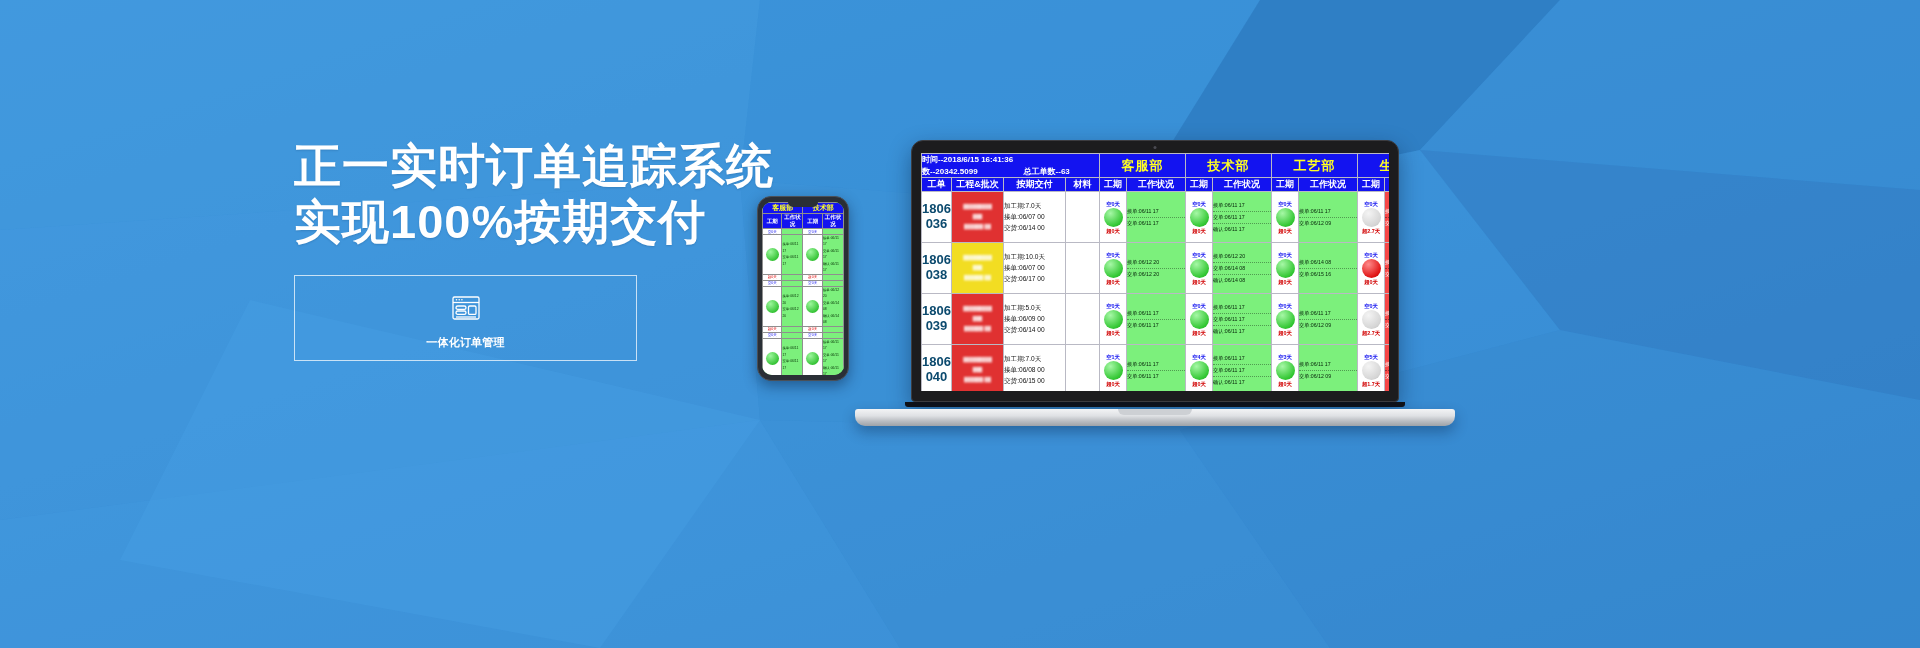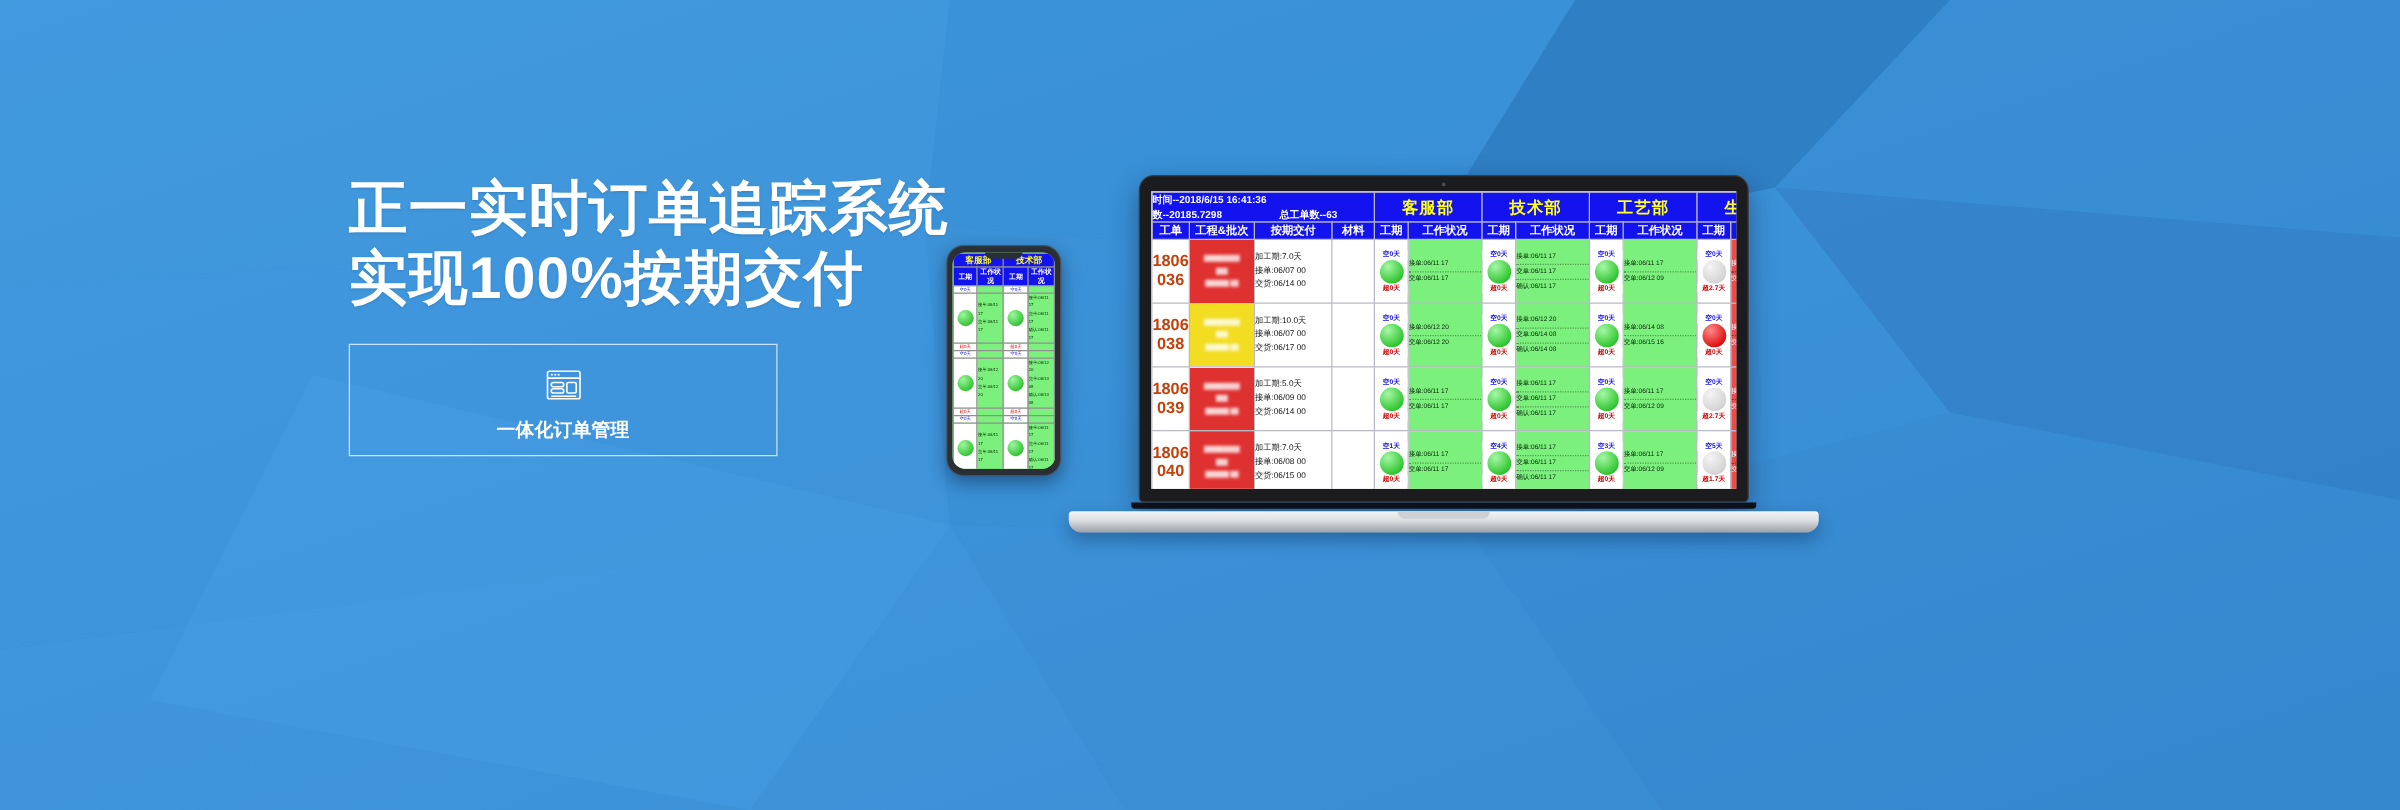--- a/index.html
+++ b/index.html
@@ -8,39 +8,39 @@
     font-family:"Liberation Sans","DejaVu Sans",sans-serif;
     background:#3e96dd;
     position:relative;
   }
 
   
   #bg { position:absolute; inset:0; z-index:0; }
 
   
   #copy {
-    position:absolute; left:279px; top:138px; z-index:5;
+    position:absolute; left:294px; top:138px; z-index:5;
     width:620px;
   }
   #headline {
     color:#fff; font-weight:bold; font-size:47px; line-height:1.20;
     letter-spacing:1px; white-space:pre-line;
     text-shadow:0 1px 2px rgba(0,40,80,.18);
   }
   #features {
     display:flex; margin-top:24px; width:342px;
   }
   .feat {
     flex:1 1 0; border:1px solid rgba(255,255,255,.72);
     padding:14px 2px 10px; text-align:center;
     margin-right:-1px;
   }
   .feat .ic { height:36px; display:flex; align-items:center; justify-content:center; }
   .feat .lb {
-    color:#fff; font-size:15px; margin-top:9px; white-space:nowrap;
+    color:#fff; font-size:11px; margin-top:9px; white-space:nowrap;
     font-weight:bold; letter-spacing:.2px;
   }
 
   
   #phone {
     position:absolute; left:757px; top:196px; width:92px; height:185px; z-index:6;
   }
   .ph-body {
     position:absolute; inset:0; background:#2a2f36; border-radius:14px;
     box-shadow:0 5px 14px rgba(0,20,50,.42);
@@ -111,21 +111,21 @@
   .hdr-info .l2 { display:flex; }
   .hdr-info .l2 span:last-child { margin-left:46px; }
   .dept {
     background:#1313f0; color:#ffff22; font-weight:bold; font-size:13px;
     text-align:center; height:19px; border-color:#4040f5; letter-spacing:1px;
   }
   .colh {
     background:#1313f0; color:#fff; font-weight:bold; font-size:9px;
     text-align:center; height:14px; border-color:#6f6ff5;
   }
-  .wo { background:#fff; color:#c2410c; font-weight:bold; font-size:13px;
+  .wo { background:#fff; color:#0c4a6e; font-weight:bold; font-size:13px;
         text-align:center; line-height:1.15; }
   .proj { position:relative; }
   .proj .blur {
     font-size:4.5px; color:rgba(255,255,255,.80); text-align:center;
     line-height:2.2; filter:blur(1.1px); padding:4px 1px;
   }
   .cyc { background:#fff; font-size:6.6px; line-height:1.62; padding:2px 0 2px 3px;
          color:#111; white-space:nowrap; }
   .mat { background:#fff; }
 
@@ -327,21 +327,21 @@
             <col style="width:27px">
             <col style="width:59px">
             <col style="width:27px">
             <col style="width:59px">
           </colgroup>
           <tbody>
             <tr>
               <td class="hdr-info" colspan="4">
                 <div>时间--2018/6/15 16:41:36</div>
                 <div class="l2">
-                  <span>数--20185.7298</span>
+                  <span>数--20342.5099</span>
                   <span>总工单数--63</span>
                 </div>
               </td>
               <td class="dept" colspan="2">客服部</td>
               <td class="dept" colspan="2">技术部</td>
               <td class="dept" colspan="2">工艺部</td>
               <td class="dept" colspan="2">生产部</td>
             </tr>
             <tr>
               <td class="colh">工单</td>

